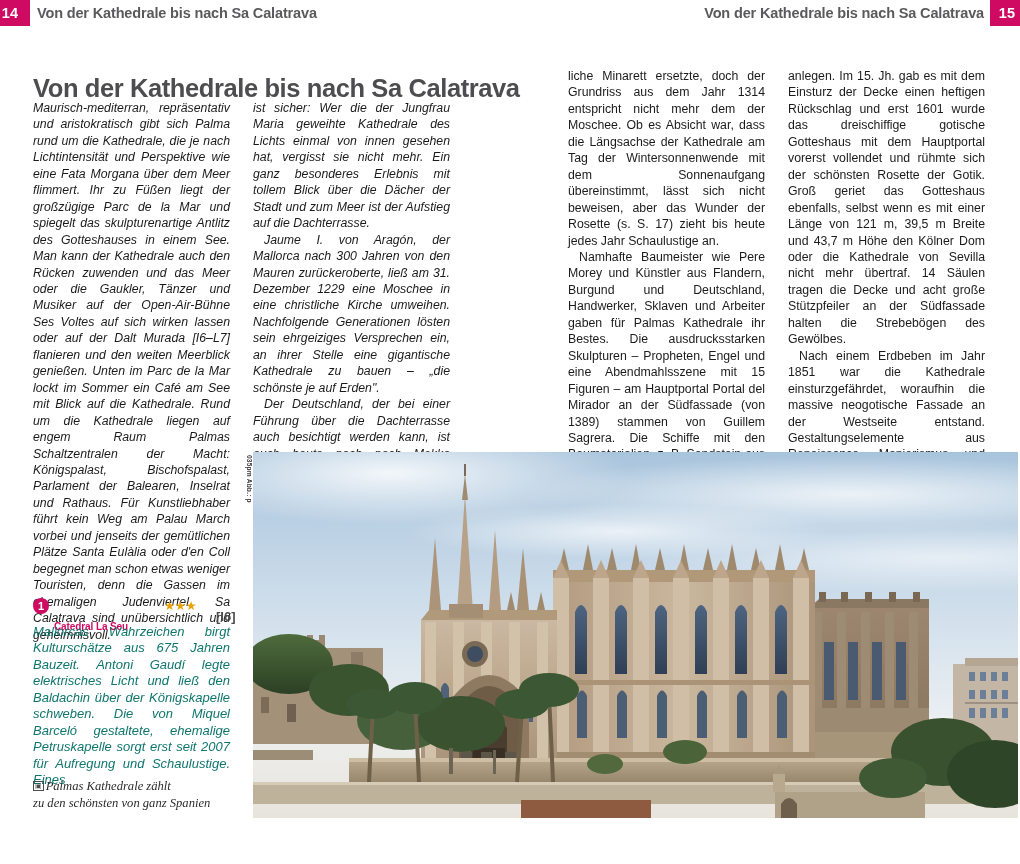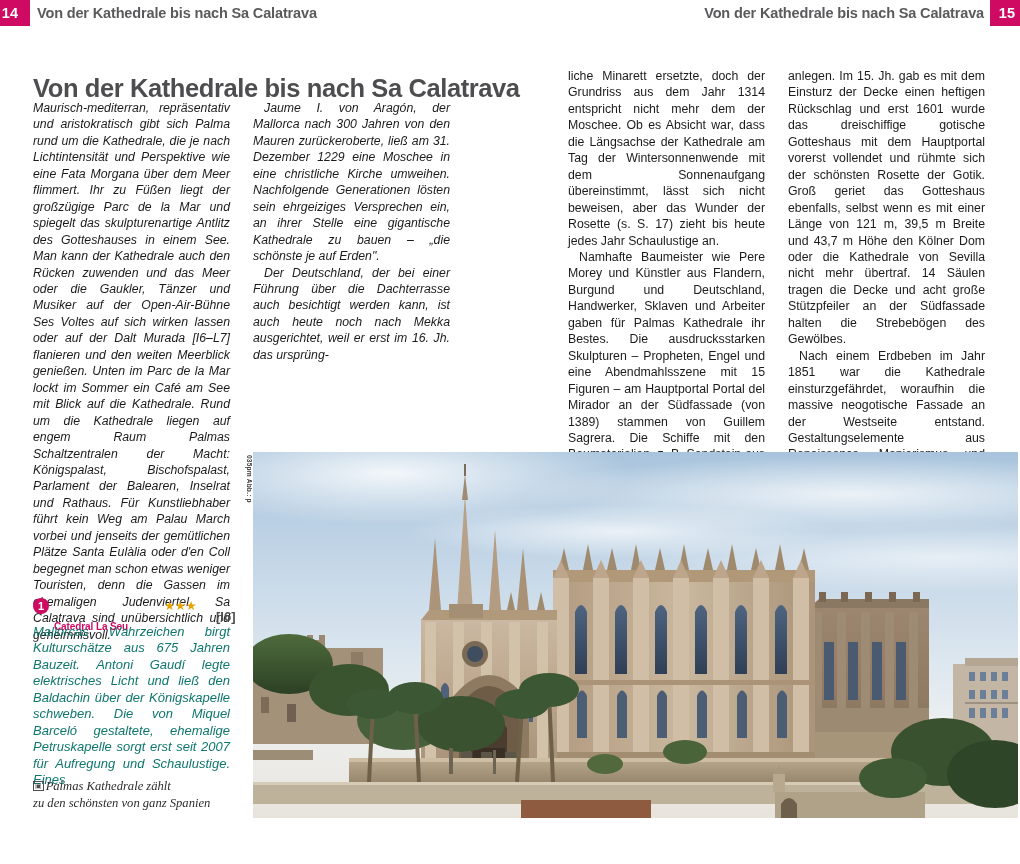--- a/index.html
+++ b/index.html
@@ -239,20 +239,21 @@
   <div class="poi-ref">[I6]</div>
 </div>
 <div class="poi-body">Mallorcas Wahrzeichen birgt Kulturschätze aus 675 Jahren Bauzeit. Antoni Gaudí legte elektrisches Licht und ließ den Baldachin über der Königskapelle schweben. Die von Miquel Barceló gestaltete, ehemalige Petruskapelle sorgt erst seit 2007 für Aufregung und Schaulustige. Eines</div>
 
 <div class="caption">
   <span class="caption-arrow">▣</span><span>Palmas Kathedrale zählt</span><br>
   <span>zu den schönsten von ganz Spanien</span>
 </div>
 
 <div class="col c2">
+  <p>ist sicher: Wer die der Jungfrau Maria geweihte Kathedrale des Lichts einmal von innen gesehen hat, vergisst sie nicht mehr. Ein ganz besonderes Erlebnis mit tollem Blick über die Dächer der Stadt und zum Meer ist der Aufstieg auf die Dachterrasse.</p>
   <p class="indent">Jaume I. von Aragón, der Mallorca nach 300 Jahren von den Mauren zurückeroberte, ließ am 31. Dezember 1229 eine Moschee in eine christliche Kirche umweihen. Nachfolgende Generationen lösten sein ehrgeiziges Versprechen ein, an ihrer Stelle eine gigantische Kathedrale zu bauen – „die schönste je auf Erden".</p>
   <p class="indent"><span>Der </span><b>Deutschland</b><span>, der bei einer Führung über die Dachterrasse auch besichtigt werden kann, ist auch heute noch nach Mekka ausgerichtet, weil er erst im 16. Jh. das ursprüng-</span></p>
 </div>
 
 <div class="col c3">
   <p><span>liche Minarett ersetzte, doch der </span><b>Grundriss</b><span> aus dem Jahr 1314 entspricht nicht mehr dem der Moschee. Ob es Absicht war, dass die Längsachse der Kathedrale am Tag der Wintersonnenwende mit dem Sonnenaufgang übereinstimmt, lässt sich nicht beweisen, aber das Wunder der Rosette (s. S. 17) zieht bis heute jedes Jahr Schaulustige an.</span></p>
   <p class="indent"><span>Namhafte Baumeister wie </span><b>Pere Morey</b><span> und Künstler aus Flandern, Burgund und Deutschland, Handwerker, Sklaven und Arbeiter gaben für Palmas Kathedrale ihr Bestes. Die ausdrucksstarken Skulpturen – Propheten, Engel und eine Abendmahlsszene mit 15 Figuren – am Hauptportal Portal del Mirador an der Südfassade (von 1389) stammen von </span><b>Guillem Sagrera</b><span>. Die Schiffe mit den Baumaterialien, z. B. Sandstein aus Santanyí, konnten direkt vor der Baustelle</span></p>
 </div>
 
 <div class="col c4">

